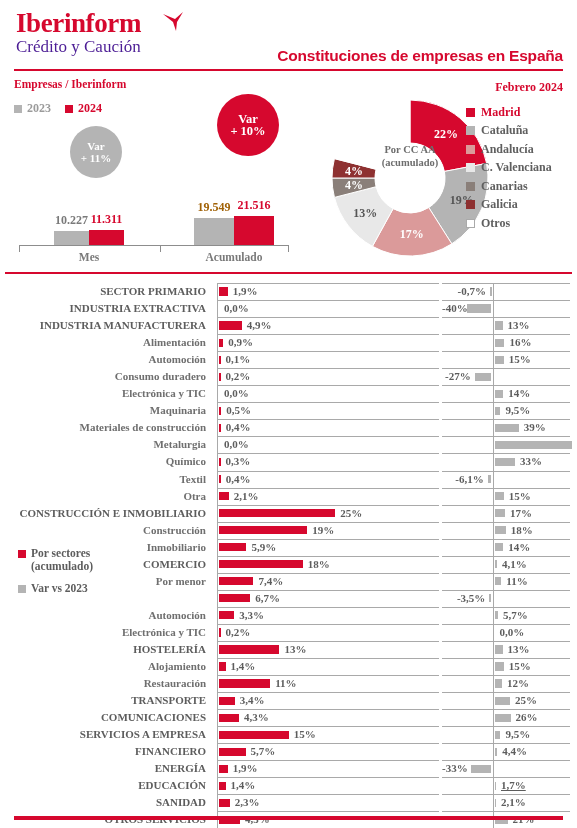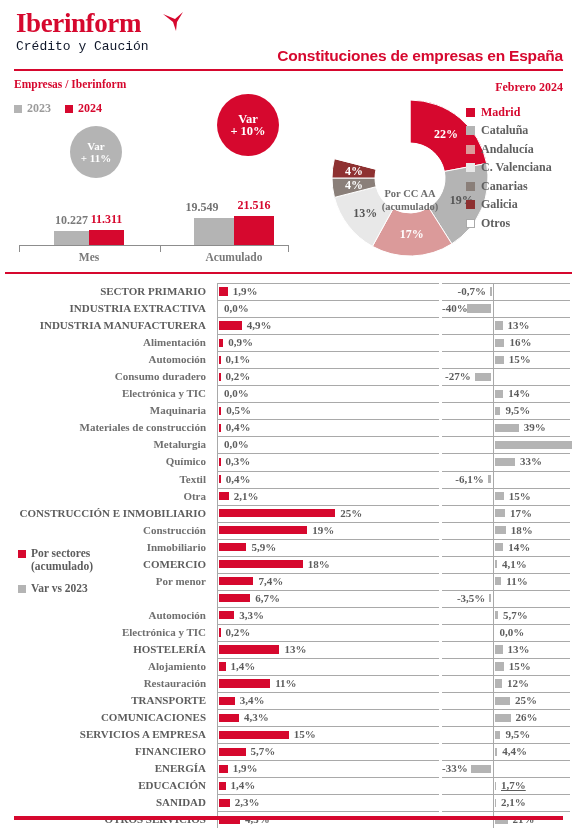--- a/index.html
+++ b/index.html
@@ -16,22 +16,22 @@
   
   #header { position:absolute; left:0; top:0; width:577px; height:72px; }
   #logo-wrap { position:absolute; left:16px; top:8px; }
   #logo-main {
     font-family:"Liberation Serif", serif;
     font-weight:700; font-size:27px; color:#D6082E;
     letter-spacing:-0.4px; line-height:30px;
   }
   #logo-tick { position:absolute; left:146px; top:4px; width:24px; height:20px; }
   #logo-sub {
-    font-family:Liberation Mono, monospace;
-    font-size:13px; color:#0f172a; line-height:16px; margin-top:1px;
+    font-family:Liberation Serif, serif;
+    font-size:17px; color:#4c1d95; line-height:16px; margin-top:1px;
   }
   #main-title {
     position:absolute; right:14px; top:47px;
     font-family:"Liberation Sans", sans-serif;
     font-weight:700; font-size:15.5px; color:#D6082E;
     letter-spacing:-0.2px;
   }
   #title-rule {
     position:absolute; right:14px; top:69px; width:290px; height:2px; background:#D6082E;
   }
@@ -73,21 +73,21 @@
   .bc-cat {
     position:absolute; bottom:0px; font-family:"Liberation Serif", serif;
     font-weight:700; font-size:11.5px; color:#7a7a7a; text-align:center;
   }
 
   
   #donut-wrap { position:absolute; left:330px; top:98px; width:160px; height:160px; }
   #donut-center {
     position:absolute; left:45px; top:45px; width:70px; height:70px;
     border-radius:50%; background:#fff;
-    display:flex; flex-direction:column; align-items:center; justify-content:flex-end;
+    display:flex; flex-direction:column; align-items:center; justify-content:flex-start;
     text-align:center;
   }
   #donut-center div {
     font-family:"Liberation Serif", serif; font-weight:700;
     font-size:10.5px; color:#6d6d6d; line-height:13px;
   }
   #donut-legend { position:absolute; left:466px; top:103px; }
   .dl-row { display:flex; align-items:center; gap:6px; height:18.5px; }
   .dl-sq { width:9px; height:9px; flex:none; }
   .dl-tx { font-family:"Liberation Serif", serif; font-weight:700; font-size:12px; color:#5f5f5f; }
@@ -164,21 +164,21 @@
   <span>+ 10%</span>
 </div>
 
 <div id="barchart">
     <div class="bc-bar" style="left: 40px; width: 35px; height: 13.9459px; bottom: 18px; background: rgb(180, 180, 180); position: absolute;"></div>
     <div class="bc-val" style="left: 34px; width: 47px; bottom: 34.9459px; color: rgb(122, 122, 122);">10.227</div>
     <div class="bc-bar" style="left: 75px; width: 35px; height: 15.4241px; bottom: 18px; background: rgb(214, 8, 46); position: absolute;"></div>
     <div class="bc-val" style="left: 69px; width: 47px; bottom: 36.4241px; color: rgb(214, 8, 46);">11.311</div>
     <div class="bc-cat" style="left: 20px; width: 110px;">Mes</div>
     <div class="bc-bar" style="left: 180px; width: 40px; height: 26.6577px; bottom: 18px; background: rgb(180, 180, 180); position: absolute;"></div>
-    <div class="bc-val" style="left: 162px; width: 52px; bottom: 47.6577px; color: #737373;">19.549</div>
+    <div class="bc-val" style="left: 174px; width: 52px; bottom: 47.6577px; color: #a16207;">19.549</div>
     <div class="bc-bar" style="left: 220px; width: 40px; height: 29.34px; bottom: 18px; background: rgb(214, 8, 46); position: absolute;"></div>
     <div class="bc-val" style="left: 214px; width: 52px; bottom: 50.34px; color: rgb(214, 8, 46);">21.516</div>
     <div class="bc-cat" style="left: 160px; width: 120px;">Acumulado</div>
     <div class="bc-axis" style="left: 5px; width: 270px;"></div>
     <div class="bc-tick" style="left: 5px;"></div>
     <div class="bc-tick" style="left: 146px;"></div>
     <div class="bc-tick" style="left: 274px;"></div>
   </div>
 
 <div id="donut-wrap">

